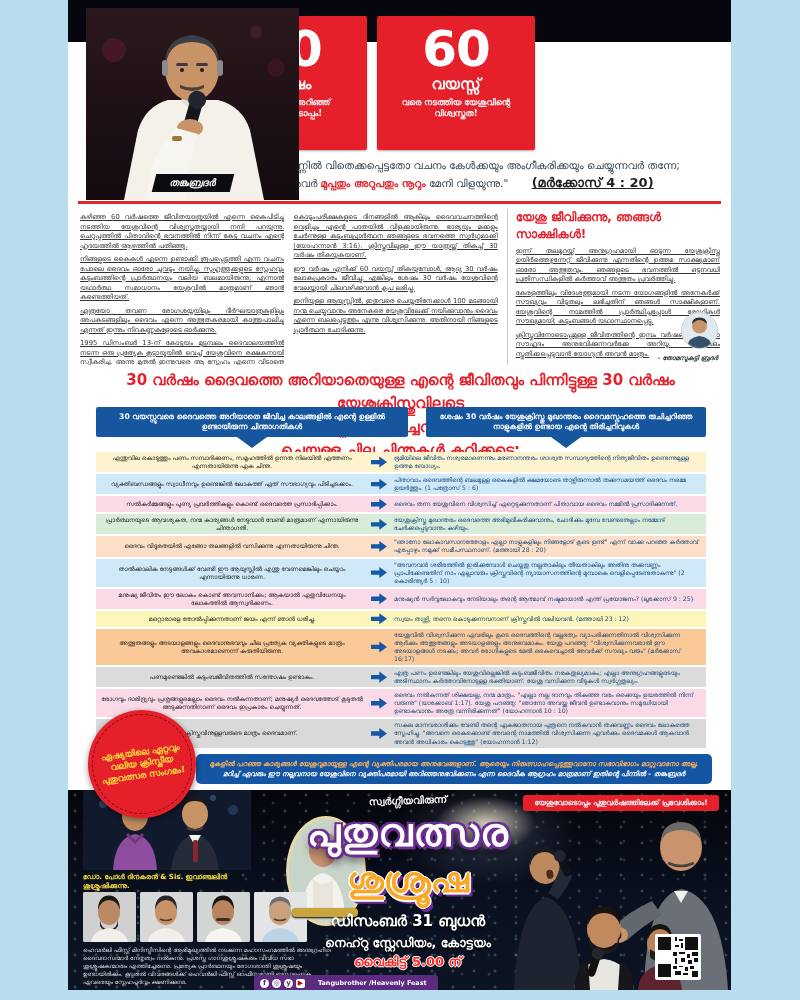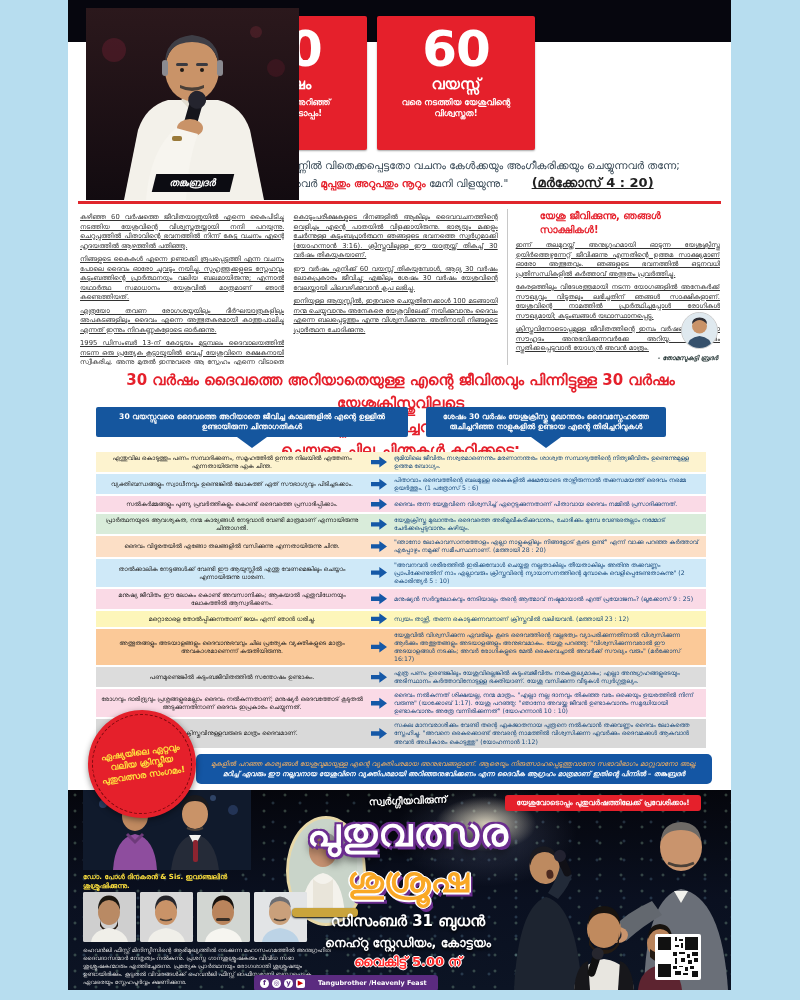--- a/index.html
+++ b/index.html
@@ -22,67 +22,67 @@
   .verse .ref{font-size:13px;color:#222;margin-left:20px;font-weight:700;text-decoration:underline;}
   .brandtag{position:absolute;left:86px;top:174px;background:#0c0c12;color:#fff;font-size:10px;
         font-weight:700;padding:3px 16px;transform:skewX(-14deg);z-index:4;}
   .redrule{position:absolute;left:10px;top:201px;width:643px;height:2.5px;background:#e0262c;}
 
   
   .article{position:absolute;left:12px;top:209px;width:640px;height:156px;display:flex;gap:9px;}
   .article .col{flex:1;font-size:6.8px;line-height:1.4;color:#333;text-align:justify;overflow:hidden;}
   .article .col p{margin:4px 0 4px;text-decoration:underline;}
   .col3{border-left:1px solid #c8c8c8;padding-left:8px;color:#3f5a75;position:relative;}
-  .a3head{color:#e5202b;font-weight:800;font-size:10px;margin-bottom:3px;text-align:left;margin-left:24px;}
+  .a3head{color:#e5202b;font-weight:800;font-size:12px;margin-bottom:3px;text-align:left;}
   .a3photo{position:absolute;right:2px;bottom:16px;width:35px;height:35px;border-radius:50%;
            overflow:hidden;border:1px solid #ccc;background:#dfe7ec;}
   .a3sig{position:absolute;right:2px;bottom:2px;font-size:6.4px;font-weight:800;font-style:italic;color:#233;}
 
   
   .cmp-intro{position:absolute;left:40px;top:369px;width:585px;text-align:center;color:#e5202b;
              font-weight:800;font-size:15px;line-height:1.55;}
   .hdr{position:absolute;top:407px;height:30px;background:#15569e;color:#fff;font-size:7.6px;
        font-weight:700;display:flex;align-items:center;justify-content:center;text-align:center;
        padding:2px 12px;box-sizing:border-box;border-radius:2px;line-height:1.35;}
   .hdrL{left:28px;width:312px;}
-  .hdrR{left:358px;width:240px;}
+  .hdrR{left:358px;width:280px;}
   .dn{position:absolute;top:100%;left:50%;transform:translateX(-50%);width:0;height:0;
       border-left:15px solid transparent;border-right:15px solid transparent;border-top:11px solid #15569e;}
   .rows{position:absolute;left:28px;top:452px;width:610px;max-height:302px;overflow:hidden;}
   .crow{display:flex;align-items:center;margin-bottom:2px;padding:2px 5px;box-sizing:border-box;}
   .cl{width:262px;flex:none;text-align:center;font-size:6.2px;line-height:1.3;color:#222;padding-right:8px;}
   .arr{flex:none;width:16px;height:12px;background:#1558a7;display:block;
        clip-path:polygon(0 32%,52% 32%,52% 4%,100% 50%,52% 96%,52% 68%,0 68%);}
   .cr{flex:1;font-size:6.2px;line-height:1.3;color:#17497c;padding-left:7px;font-weight:500;}
 
   .concl{position:absolute;left:128px;top:754px;width:516px;box-sizing:border-box;background:#1456a4;
          border-radius:5px;padding:5px 10px;text-align:center;font-size:6.8px;font-style:italic;
          line-height:1.5;z-index:2;}
-  .concl .c1{color:#ffb45e;font-weight:400;}
+  .concl .c1{color:#ffb45e;font-weight:700;}
   .concl .c2{color:#fff;font-weight:700;}
   .concl .csig{color:#fff;font-weight:800;}
 
   .burst{position:absolute;left:20px;top:710px;width:108px;height:108px;background:#e5202b;
          border-radius:50%;z-index:6;display:flex;align-items:center;justify-content:center;
          text-align:center;transform:rotate(-8deg);box-shadow:0 2px 6px rgba(0,0,0,.45);}
   .burst:after{content:'';position:absolute;inset:4px;border:1.6px dashed #7d0a0f;border-radius:50%;}
   .burst span{color:#ffe23e;font-weight:800;font-size:8.8px;line-height:1.3;padding:0 12px;}
 
   
   .poster{position:absolute;left:0;top:790px;width:663px;height:200px;overflow:hidden;z-index:1;
     background:
       radial-gradient(ellipse 70px 38px at 63% 17%, rgba(255,245,215,.8), rgba(255,245,215,0) 72%),
       radial-gradient(ellipse 130px 75px at 63% 22%, rgba(170,185,235,.22), transparent 70%),
       radial-gradient(circle 1px at 7px 5px, rgba(200,255,210,.35), transparent 2px),
       radial-gradient(circle 1px at 16px 13px, rgba(160,220,255,.28), transparent 2px),
       linear-gradient(180deg,#05060c 0%,#0a1020 55%,#0c1424 100%);
     background-size:auto,auto,21px 16px,27px 19px,auto;}
   .pkicker{position:absolute;left:150px;top:5px;width:380px;text-align:center;color:#fff;
            font-weight:800;font-size:10px;transform:rotate(-2deg);text-shadow:0 1px 2px #000;}
-  .pbadge{position:absolute;right:30px;top:5px;width:196px;background:#e5202b;color:#fff;
+  .pbadge{position:absolute;right:12px;top:5px;width:196px;background:#e5202b;color:#fff;
           font-size:7.4px;font-weight:700;text-align:center;padding:3px 6px;border-radius:3px;
           line-height:1.35;box-sizing:border-box;z-index:5;}
   .ptitle1{position:absolute;left:150px;top:20px;width:380px;text-align:center;font-size:39px;
            font-weight:800;color:#fff;letter-spacing:1px;z-index:4;
            text-shadow:2.5px 2.5px 0 #6b2d8f,-2px 2px 0 #6b2d8f,2px -2px 0 #6b2d8f,-2px -2px 0 #6b2d8f,0 6px 9px rgba(0,0,0,.7);}
   .ptitle2{position:absolute;left:150px;top:70px;width:380px;text-align:center;font-size:35px;
            font-weight:800;color:#f9a826;z-index:4;
            text-shadow:-1.5px 0 #fff,1.5px 0 #fff,0 -1.5px #fff,0 1.5px #fff,3px 4px 0 #6b2d8f;}
   .pdate{position:absolute;left:150px;top:122px;width:380px;text-align:center;color:#fff;
          font-weight:800;font-size:15px;z-index:4;text-shadow:0 2px 3px #000;}

